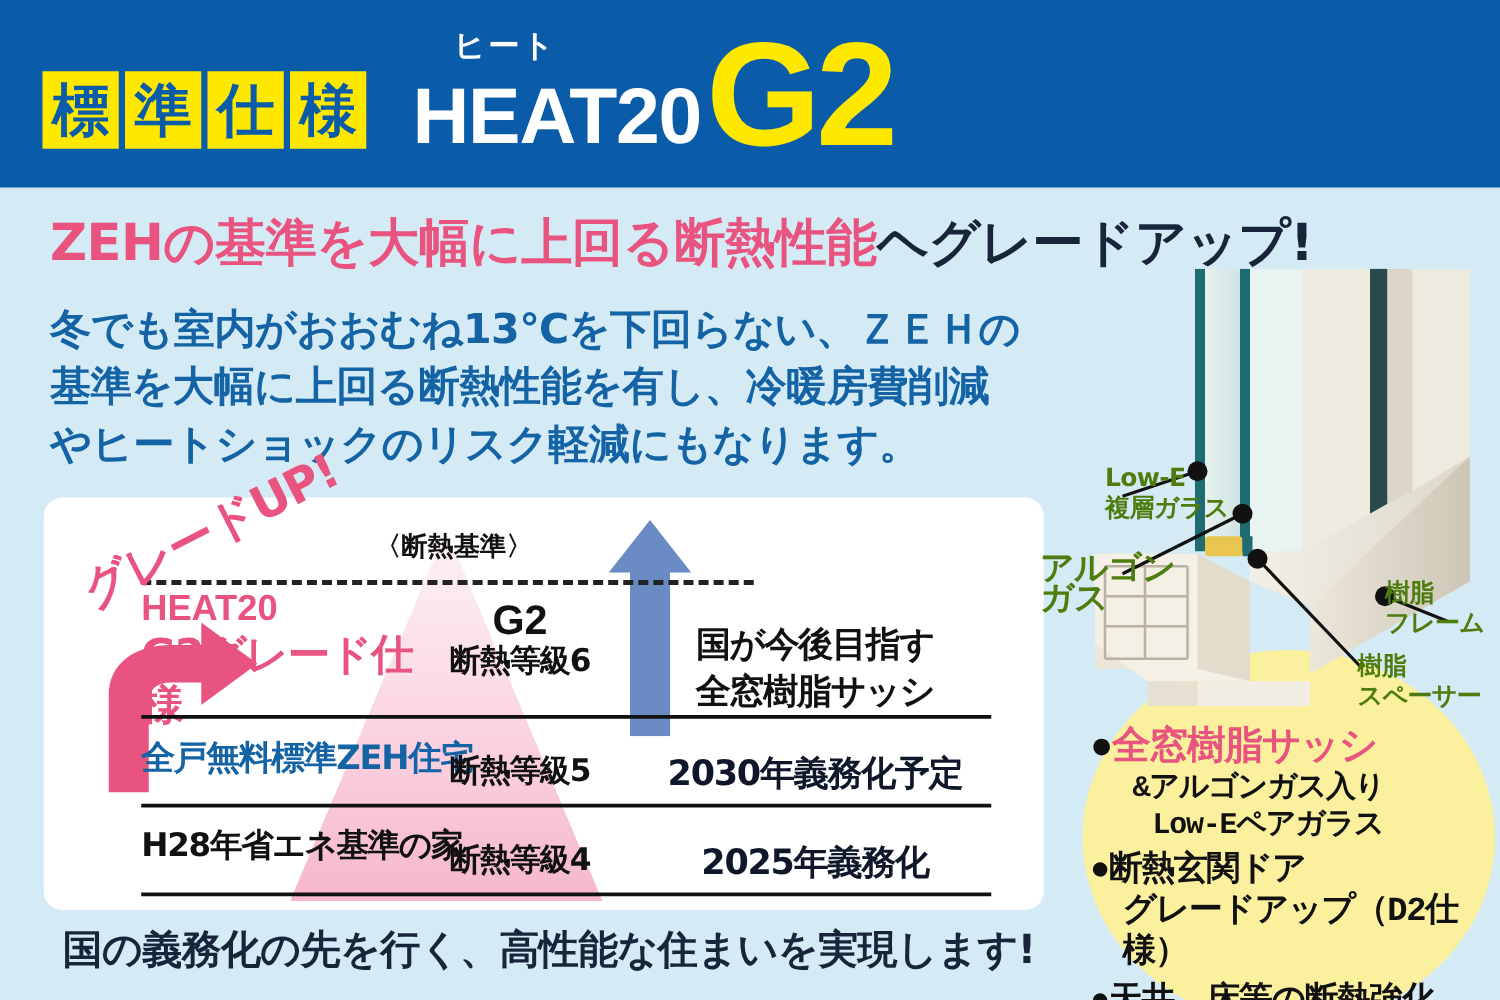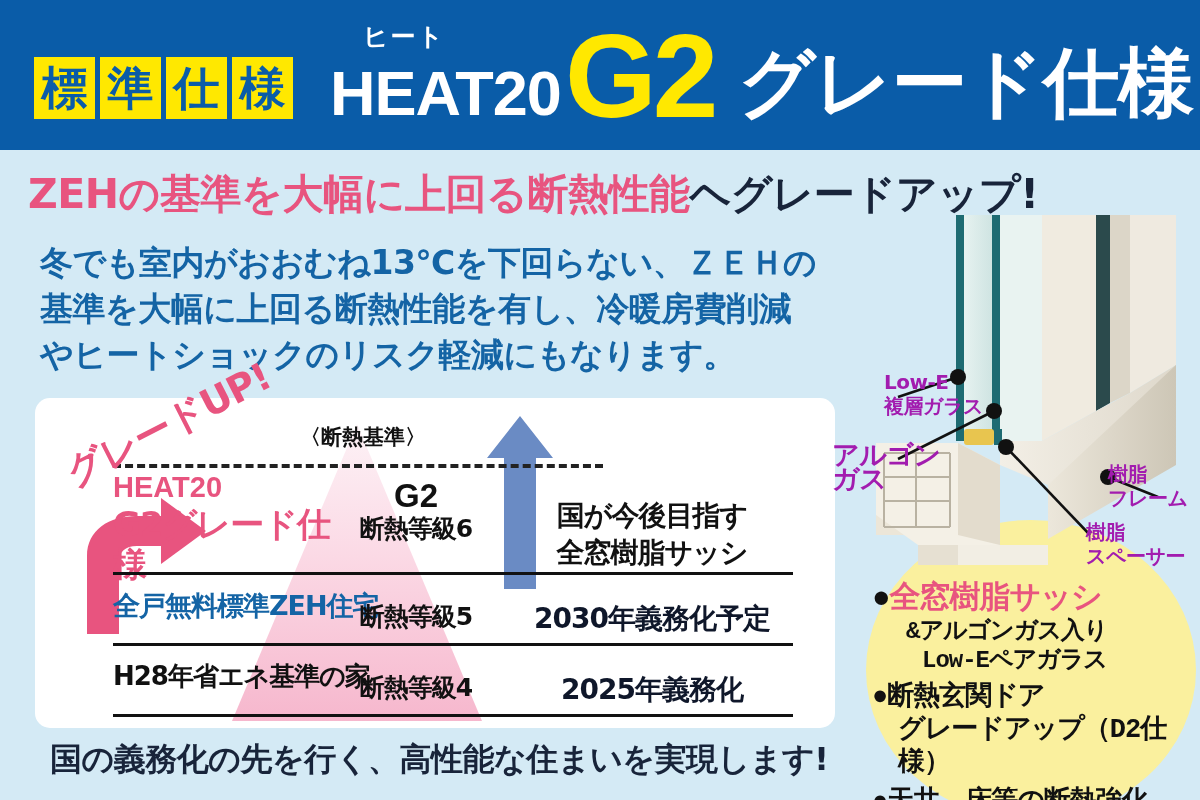--- a/index.html
+++ b/index.html
@@ -41,21 +41,21 @@
     font-family:"Liberation Sans",sans-serif;
   }
   #gradespec{
     position:absolute;left:738px;top:45px;color:#ffffff;
     font-size:76px;font-weight:bold;line-height:76px;letter-spacing:-1px;
     font-family:"DejaVu Sans",sans-serif;
   }
 
   
   #headline{
-    position:absolute;left:28px;top:168px;
+    position:absolute;left:40px;top:168px;
     font-size:41px;font-weight:bold;line-height:52px;letter-spacing:-0.5px;
     font-family:"DejaVu Sans",sans-serif;white-space:nowrap;
   }
   #headline .pink{color:#e8547f;}
   #headline .navy{color:#18243a;}
 
   #bodytext{
     position:absolute;left:40px;top:240px;width:830px;
     color:#1464a5;font-size:33px;font-weight:bold;line-height:46px;
     letter-spacing:-0.5px;
@@ -125,21 +125,21 @@
   }
 
   
   #yellowcircle{
     position:absolute;left:866px;top:520px;width:330px;height:300px;
     background:#faf09e;border-radius:50%;
   }
   #windowart{position:absolute;left:858px;top:215px;width:342px;height:350px;}
 
   .winlabel{
-    position:absolute;color:#a21caf;font-weight:bold;
+    position:absolute;color:#4d7c0f;font-weight:bold;
     font-family:"DejaVu Sans",sans-serif;line-height:24px;letter-spacing:-0.5px;
   }
   #lbl-lowe{left:884px;top:370px;font-size:20px;}
   #lbl-argon{left:832px;top:443px;font-size:27px;}
   #lbl-frame{left:1108px;top:462px;font-size:20px;}
   #lbl-spacer{left:1086px;top:520px;font-size:20px;}
 
   #bullets{position:absolute;left:872px;top:580px;width:320px;}
   .bl{font-family:Liberation Mono, monospace;font-weight:bold;color:#111111;letter-spacing:-1px;}
   .b-main-pink{font-size:31px;line-height:37px;color:#e8547f;}
@@ -155,21 +155,20 @@
   <div id="header">
     <div id="badge">
       <span class="ch">標</span>
       <span class="ch">準</span>
       <span class="ch">仕</span>
       <span class="ch">様</span>
     </div>
     <div id="ruby">ヒート</div>
     <div id="heat20">HEAT20</div>
     <div id="g2">G2</div>
-    <div id="gradespec">グレード仕様</div>
   </div>
 
   <div id="headline">
     <span class="pink">ZEHの基準を大幅に上回る断熱性能</span><span class="navy">ヘグレードアップ!</span>
   </div>
 
   <div id="bodytext">
     <div>冬でも室内がおおむね13℃を下回らない、ＺＥＨの</div>
     <div>基準を大幅に上回る断熱性能を有し、冷暖房費削減</div>
     <div>やヒートショックのリスク軽減にもなります。</div>

